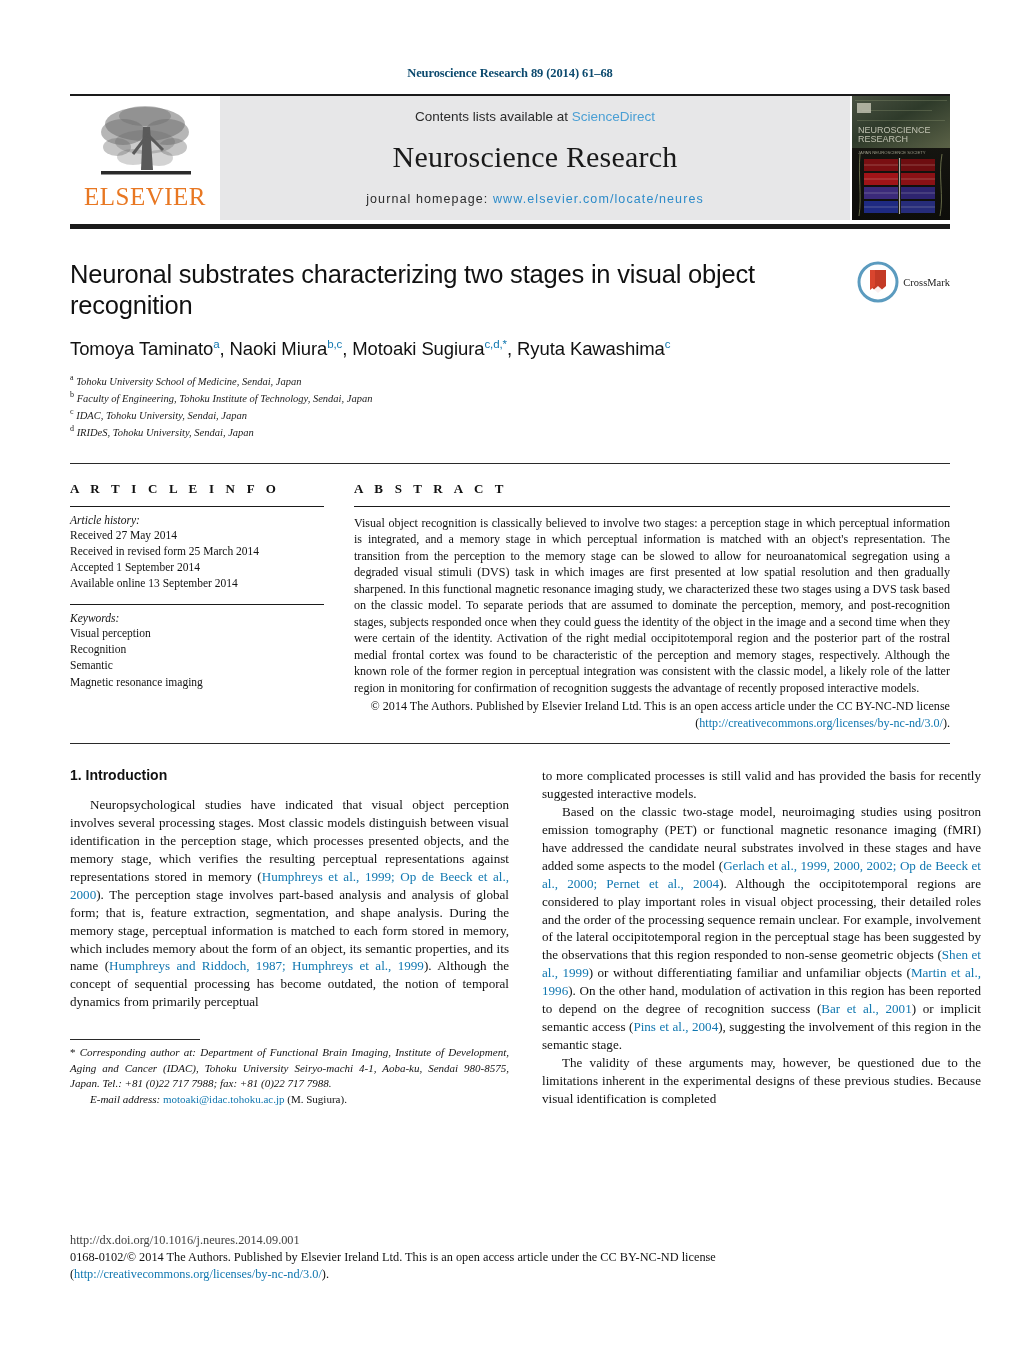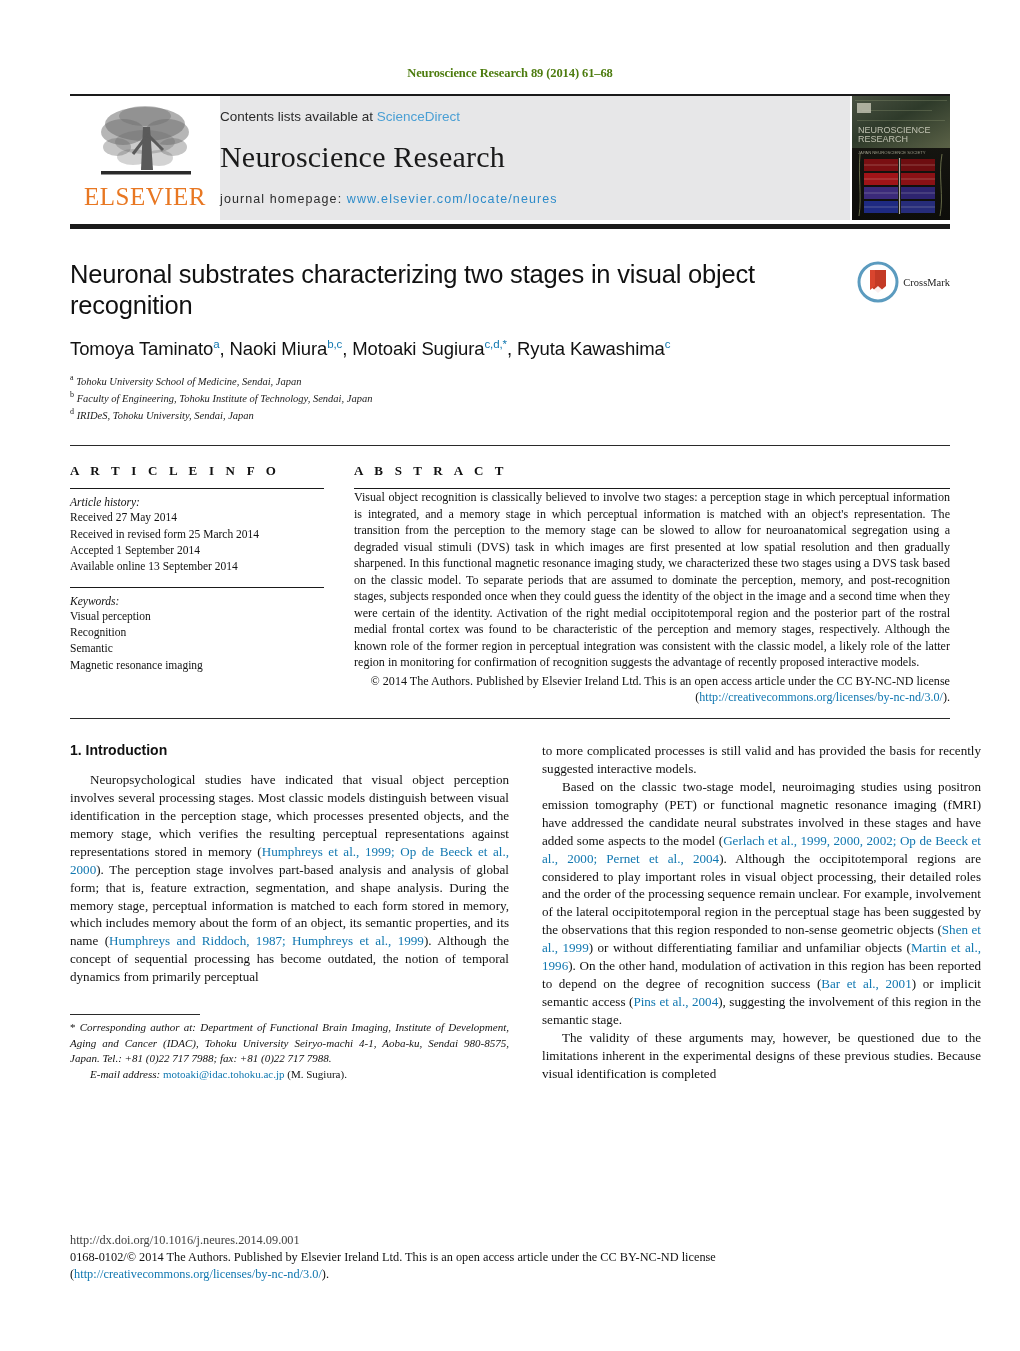--- a/index.html
+++ b/index.html
@@ -12,21 +12,21 @@
     color: #000000;
     position: relative;
     overflow: hidden;
   }
 
   .page { position: relative; width: 1020px; height: 1351px; padding: 0; }
 
   
   .running-head {
     text-align: center;
-    color: #4d7c0f;
+    color: #0c4a6e;
     font-family: "Liberation Serif", serif;
     font-weight: bold;
     font-size: 12.5px;
     padding-top: 66px;
     letter-spacing: -0.1px;
   }
 
   
   .masthead-rule-top {
     border-top: 2.2px solid #1a1a1a;
@@ -54,21 +54,21 @@
     letter-spacing: 0.5px;
     color: #E87722;
     line-height: 1;
     margin-top: -2px;
   }
   .journal-cell {
     flex: 1 1 auto;
     background: #e7e7e8;
     display: flex;
     flex-direction: column;
-    align-items: flex-start;
+    align-items: center;
     justify-content: center;
     padding: 8px 0 10px 0;
   }
   .contents-line {
     font-family: "Liberation Sans", sans-serif;
     font-size: 13.5px;
     color: #2b2b2b;
     margin-bottom: 16px;
   }
   .contents-line .sd { color: #4a9fd4; }
@@ -178,20 +178,21 @@
     line-height: 1.42;
     color: #111;
   }
 
   .abstract-body {
     font-family: "Liberation Serif", serif;
     font-size: 12.1px;
     line-height: 1.365;
     text-align: justify;
     color: #111;
+    padding-top: 8px;
   }
   .copyright {
     font-family: "Liberation Serif", serif;
     font-size: 12.1px;
     line-height: 1.365;
     text-align: right;
     margin-top: 2px;
     color: #111;
   }
   a, .lnk { color: #1077b0; text-decoration: none; }
@@ -369,20 +370,21 @@
       <span class="crossmark-label">CrossMark</span>
     </div>
 
     <h1 class="article-title">Neuronal substrates characterizing two stages in visual object recognition</h1>
 
     <div class="authors">Tomoya Taminato<sup>a</sup>, Naoki Miura<sup>b,c</sup>, Motoaki Sugiura<sup>c,d,*</sup>, Ryuta Kawashima<sup>c</sup></div>
 
     <div class="affiliations">
       <div class="affil"><sup>a</sup> <span>Tohoku University School of Medicine, Sendai, Japan</span></div>
       <div class="affil"><sup>b</sup> <span>Faculty of Engineering, Tohoku Institute of Technology, Sendai, Japan</span></div>
+      <div class="affil"><sup>c</sup> <span>IDAC, Tohoku University, Sendai, Japan</span></div>
       <div class="affil"><sup>d</sup> <span>IRIDeS, Tohoku University, Sendai, Japan</span></div>
     </div>
   </div>
 
   <div class="title-rule"></div>
 
   <div class="info-abstract">
 
     <div class="col-info">
       <div class="section-head">A R T I C L E   I N F O</div>

